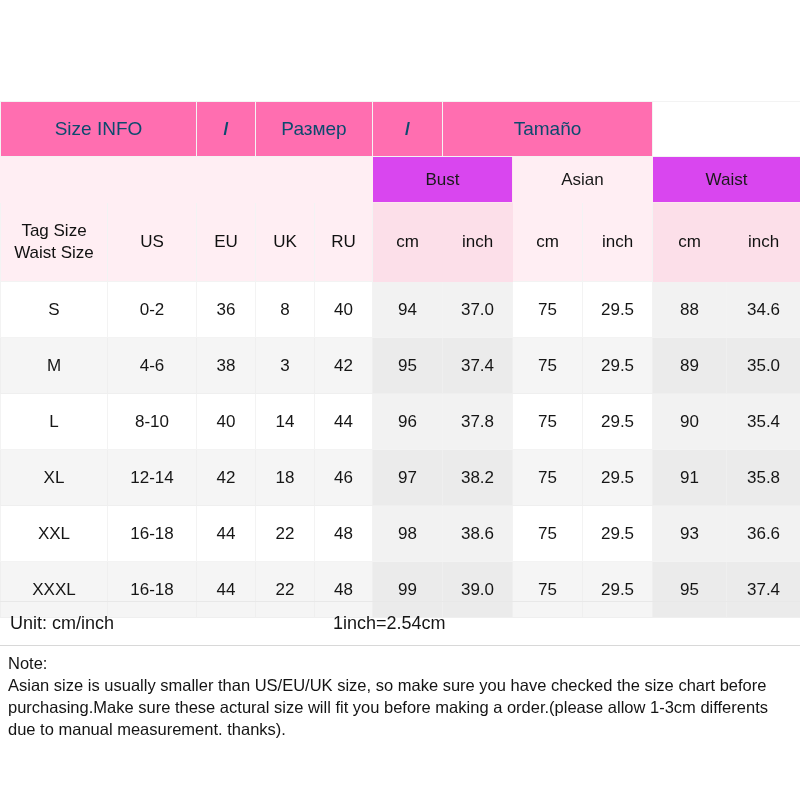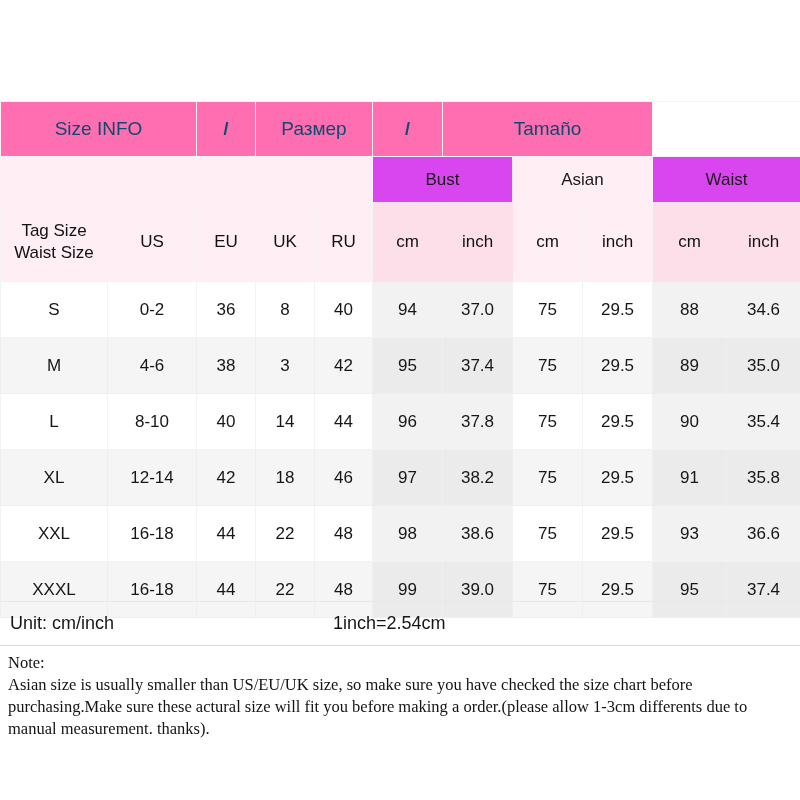--- a/index.html
+++ b/index.html
@@ -133,21 +133,20 @@
     top: 11px;
   }
   .note {
     position: absolute;
     left: 8px;
     top: 652px;
     width: 786px;
     font-size: 16.5px;
     line-height: 22px;
     color: #141414;
-    font-family: Liberation Serif, serif;
   }
   .note .note-title { display: block; }
   .note .note-body { display: block; }
 </style>
 </head>
 <body>
 
 <div id="page">
 
   <table class="size-table">

